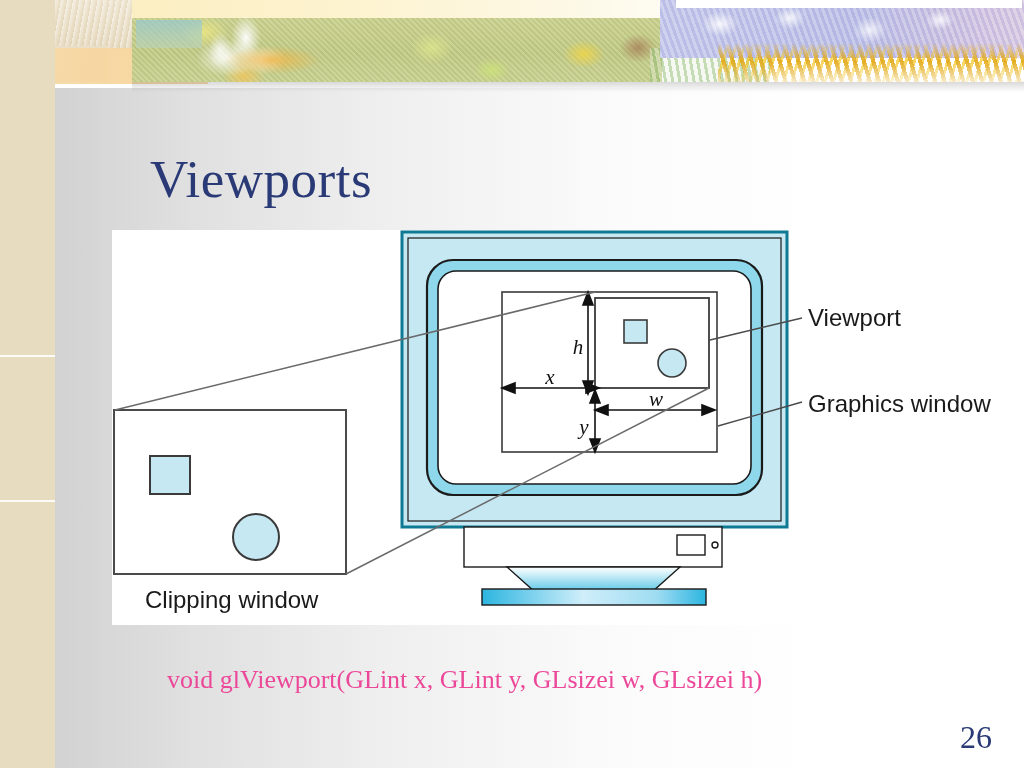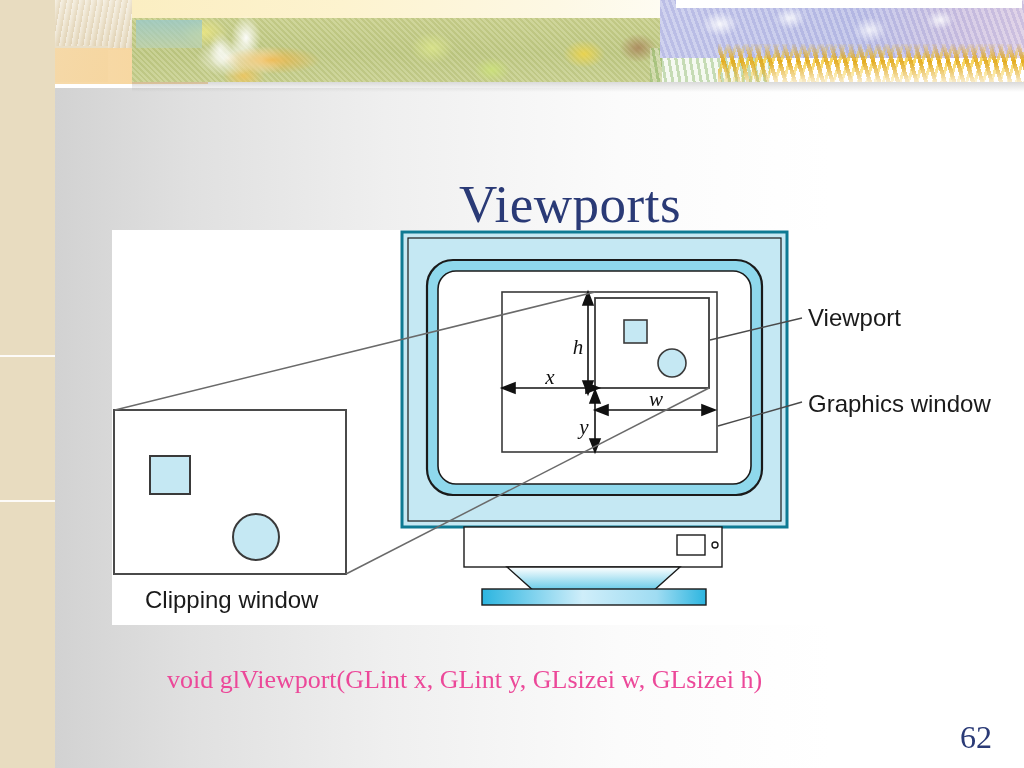--- a/index.html
+++ b/index.html
@@ -133,27 +133,26 @@
   .banner-shadow {
     position: absolute; left: 132px; top: 82px; width: 892px; height: 10px;
     background: linear-gradient(to bottom, rgba(120,120,120,0.28), rgba(255,255,255,0));
   }
 
   
   .title {
     position: absolute;
     left: 150px; top: 150px;
     width: 840px;
-    text-align: center;
+    text-align: left;
     font-family: "Liberation Serif", serif;
     font-size: 53px;
     color: #2a3a76;
     letter-spacing: 0.5px;
     line-height: 1.1;
-    margin-top: 25px;
   }
 
   
   .figure {
     position: absolute;
     left: 112px; top: 230px;
     width: 900px; height: 395px;
     background: #ffffff;
   }
   .figure svg { display: block; }
@@ -287,15 +286,15 @@
 
       <text x="696" y="96" font-family="Liberation Sans, sans-serif" font-size="24" fill="#1a1a1a">Viewport</text>
       <text x="696" y="182" font-family="Liberation Sans, sans-serif" font-size="24" fill="#1a1a1a">Graphics window</text>
     </svg>
   </div>
 
   <div class="caption">
     <span class="line">void glViewport(GLint x, GLint y, GLsizei w, GLsizei h)</span>
   </div>
 
-  <div class="page-number">62</div>
+  <div class="page-number">26</div>
 
 </div>
 
 </body></html>

